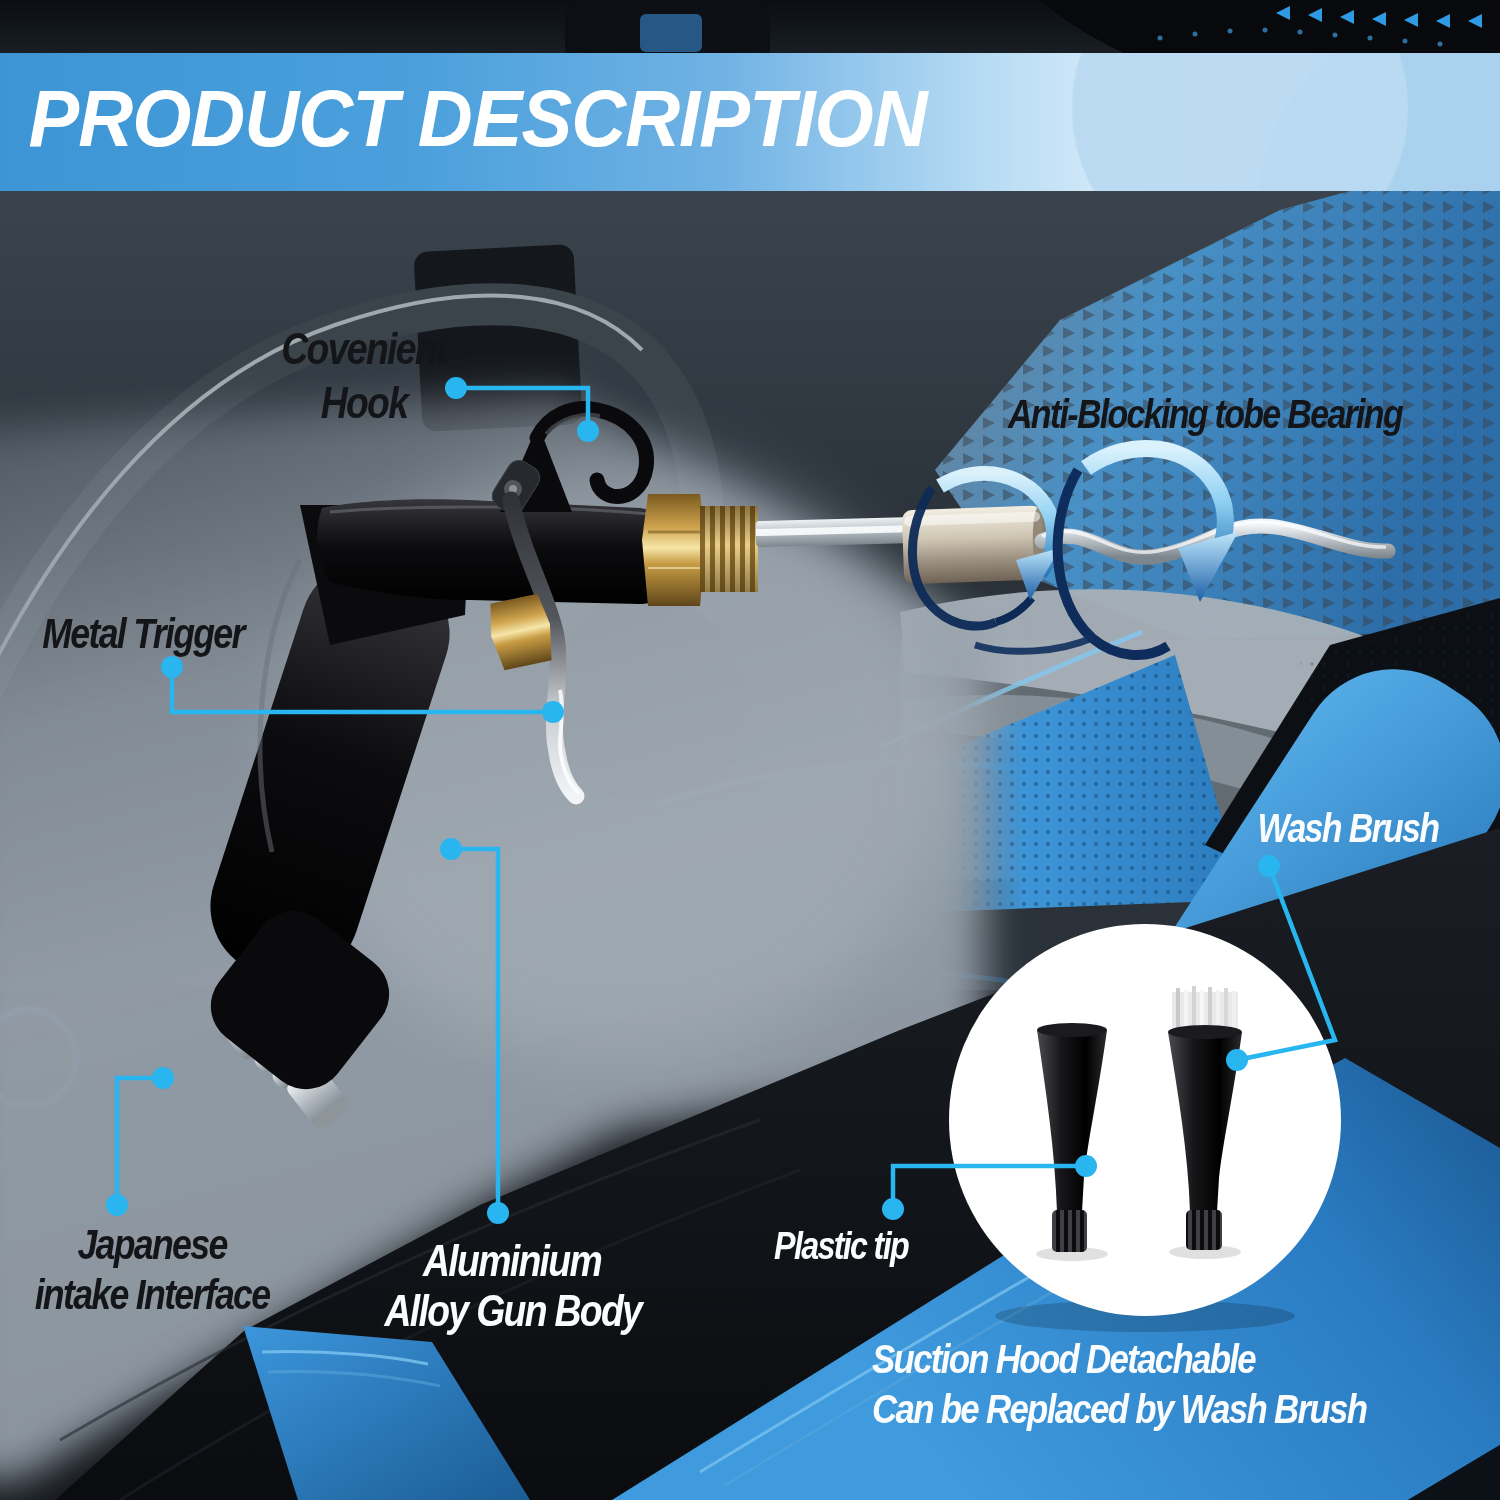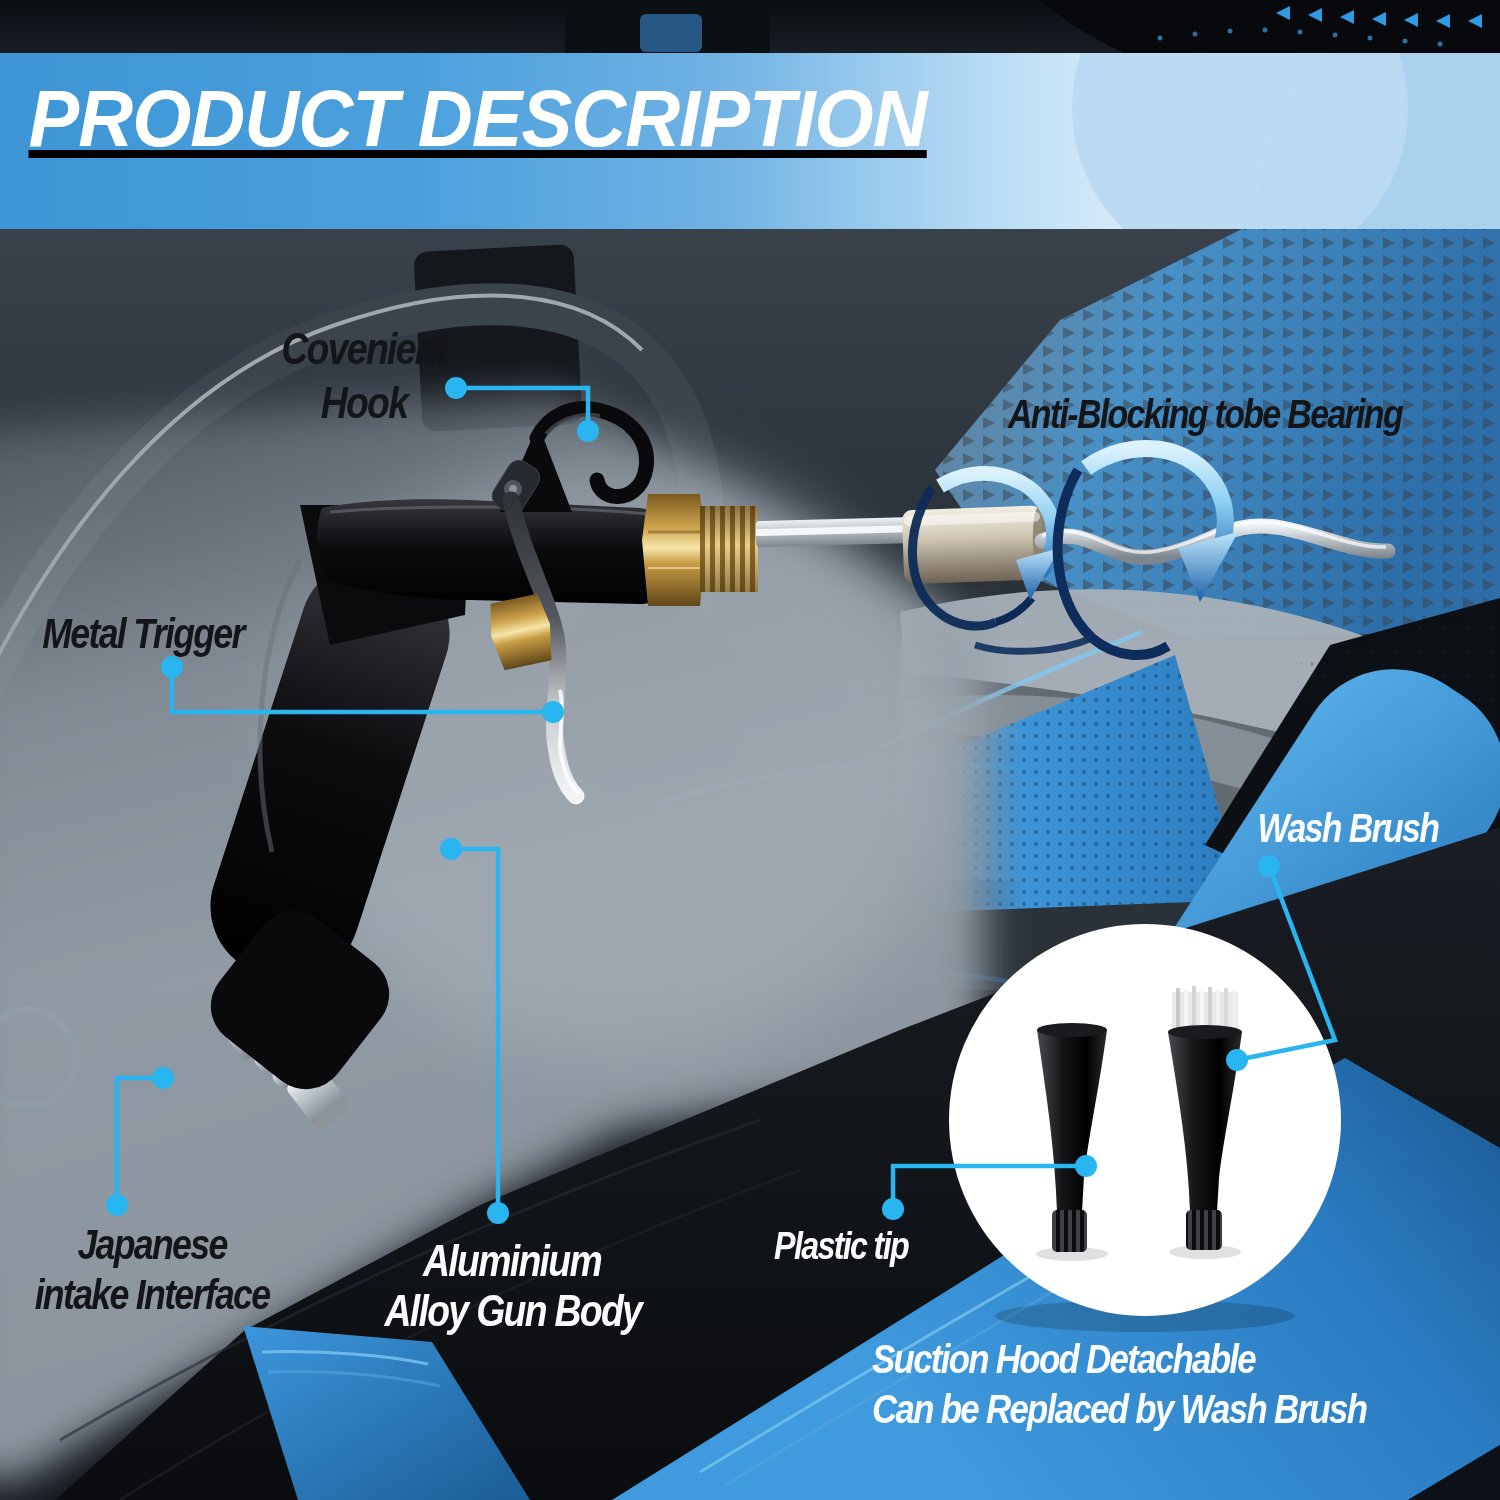--- a/index.html
+++ b/index.html
@@ -1,24 +1,24 @@
 <!DOCTYPE html>
 <html><head>
 <meta charset="utf-8">
 <style>
   html,body{margin:0;padding:0;background:#0c0f13;}
   .stage{position:relative;width:1500px;height:1500px;overflow:hidden;
          font-family:"Liberation Sans",sans-serif;background:#262c33;}
   .stage svg{position:absolute;left:0;top:0;}
   
-  .banner{position:absolute;left:0;top:53px;width:1500px;height:176px;
+  .banner{position:absolute;left:0;top:53px;width:1500px;height:138px;
     background:
       radial-gradient(circle 168px at 1240px 55px, rgba(186,218,242,.95) 0 167px, rgba(186,218,242,0) 169px),
       radial-gradient(circle 205px at 1462px 160px, rgba(168,209,238,.97) 0 204px, rgba(168,209,238,0) 206px),
-      linear-gradient(90deg,#3d95d5 0%,#4ba0dc 28%,#70b2e4 48%,#b8dcf4 66%,#eef6fc 82%,#d9ebf8 100%); text-decoration: underline;}
+      linear-gradient(90deg,#3d95d5 0%,#4ba0dc 28%,#70b2e4 48%,#b8dcf4 66%,#eef6fc 82%,#d9ebf8 100%);}
   .banner-title{display:block;padding:20px 0 0 30px;color:#ffffff;
     font-size:80px;font-weight:bold;font-style:italic;letter-spacing:-1px;
     transform:scaleX(.95);transform-origin:left center;white-space:nowrap;}
   
   .lbl{position:absolute;font-weight:bold;font-style:italic;letter-spacing:-2px;
        transform:scaleX(.85);transform-origin:center center;text-align:center;
        color:#141518;white-space:nowrap;}
   .lbl.white{color:#fafcfe;}
   .lbl .ln{display:block;}
   .lbl-hook{left:214px;top:322px;width:300px;font-size:44px;line-height:54px;}

